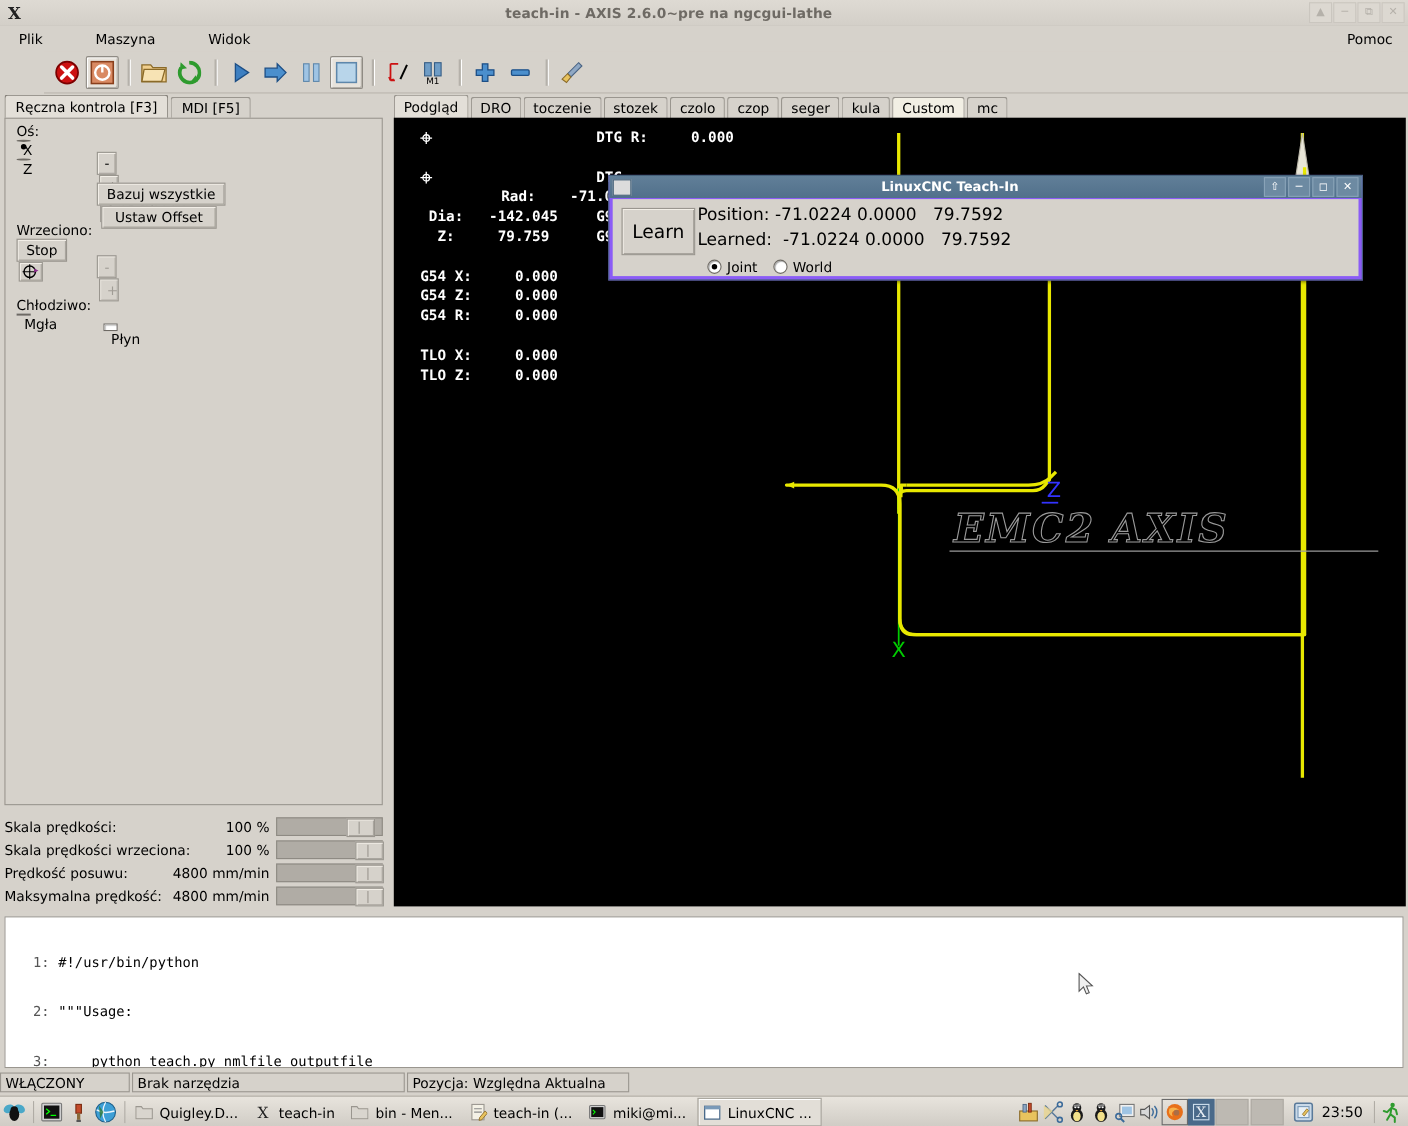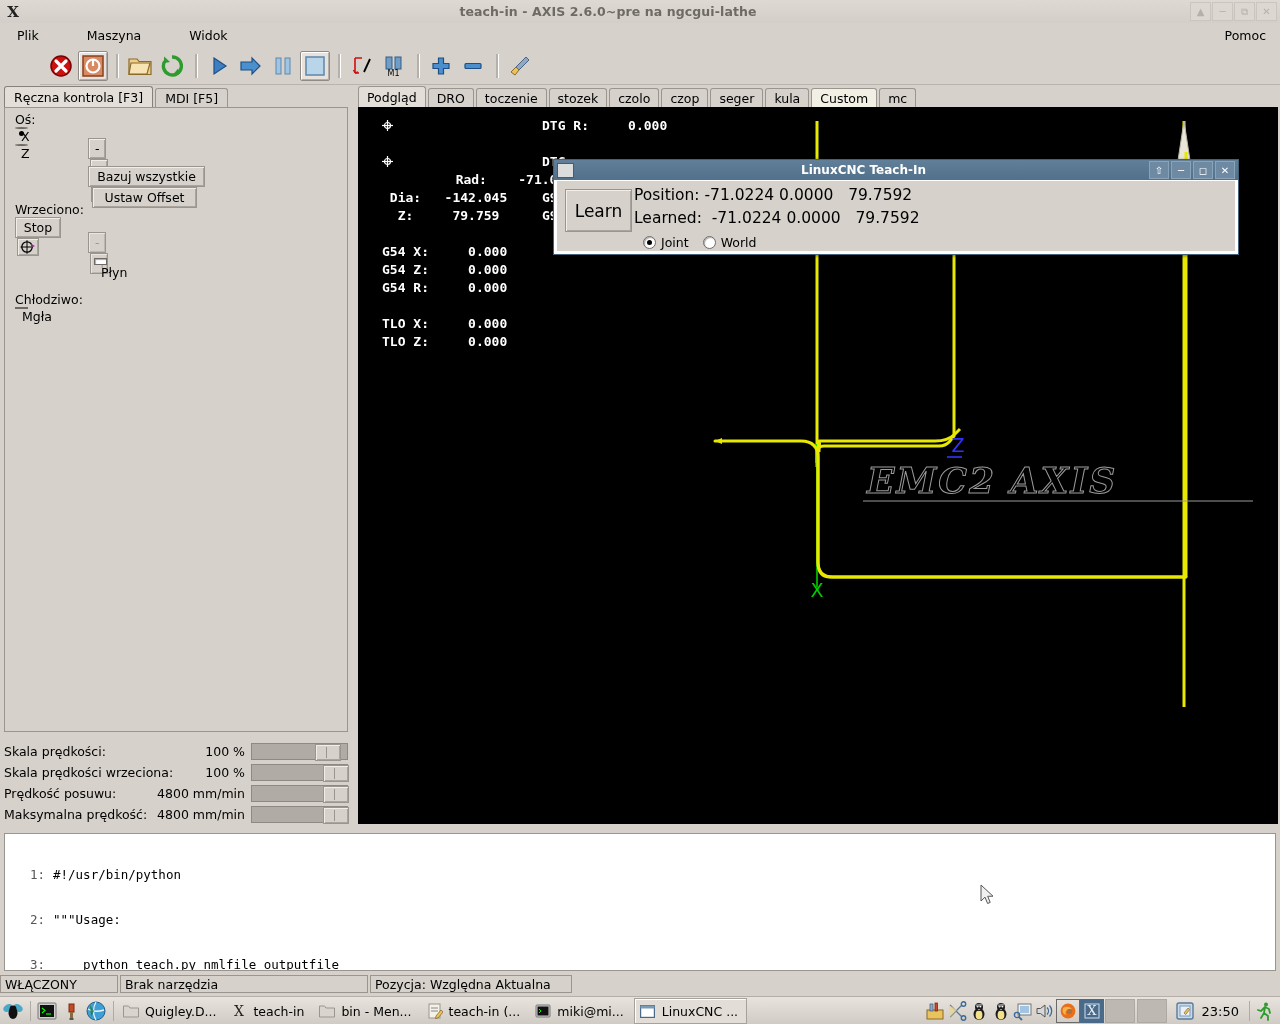--- a/index.html
+++ b/index.html
@@ -102,21 +102,21 @@
   .ptab.active{background:#e3dfd8;height:21px;line-height:21px;}
   .ptab.custom{background:#f2efe4;}
   .canvas{position:absolute;left:2px;top:21px;width:920px;height:717px;background:#000;
     overflow:hidden;}
   .dro{position:absolute;left:24px;top:10px;font-family:"DejaVu Sans Mono","Liberation Mono",monospace;
     font-size:13px;color:#fff;white-space:pre;line-height:18px;font-weight:bold;}
   .dro .col2{position:absolute;left:160px;top:0;white-space:pre;}
 
   
   .dlg{position:absolute;left:553px;top:159px;width:684px;height:94px;
-    background:#ffffff;border:1px solid #44617a;box-shadow:1px 1px 3px rgba(0,0,0,.5);}
+    background:#8b5cf6;border:1px solid #44617a;box-shadow:1px 1px 3px rgba(0,0,0,.5);}
   .dlg-tb{height:20px;display:flex;align-items:center;padding:0 3px;
     background:linear-gradient(#617f98,#51708b);}
   .dlg-tb .dicon{width:15px;height:13px;background:#dcdcdc;border:1px solid #3f5d75;margin-right:4px;}
   .dlg-tb .dtitle{flex:1;text-align:center;color:#fff;font-weight:bold;font-size:12px;}
   .dlg-tb .dbtns{display:flex;gap:2px;}
   .dlg-tb .dbtn{width:18px;height:16px;background:#6d8aa2;border:1px solid #89a3b8;
     display:flex;align-items:center;justify-content:center;color:#fff;font-size:10px;}
   .dlg-body{position:absolute;left:3px;top:21px;width:678px;height:70px;background:#d6d2cb;}
   .learn{position:absolute;left:8px;top:8px;width:65px;height:41px;background:#d6d2cb;
     border:1px solid #9a968f;box-shadow:inset 1px 1px 0 #f2eee7,inset -1px -1px 0 #a9a59e;
@@ -309,28 +309,28 @@
             <line x1="0.5" y1="8" x2="13" y2="8" stroke="#000" stroke-width="1"></line>
             <path d="M11 5 l4 2 -4 2 Z" fill="#8a2b8a"></path>
           </svg>
         </div>
       </div>
       <div class="row" style="height:26px;padding-left:83px;">
         <div class="btn dis" style="width:18px;height:21px;line-height:16px;">-</div>
         <div class="btn dis" style="width:18px;height:21px;line-height:16px;margin-left:2px;">+</div>
       </div>
 
-      <div class="row" style="height:22px;padding-left:89px;">
-        <span class="chk"></span>
-        <span class="lbl" style="margin-left:7px;">Płyn</span>
-      </div>
       <div class="row" style="height:24px;margin-top:12px;">
         <span class="lbl" style="width:79px;">Chłodziwo:</span>
         <span class="chk"></span>
         <span class="lbl" style="margin-left:7px;">Mgła</span>
+      </div>
+      <div class="row" style="height:22px;padding-left:89px;">
+        <span class="chk"></span>
+        <span class="lbl" style="margin-left:7px;">Płyn</span>
       </div>
     </div>
 
     <div class="sliders">
       <div class="srow">
         <span class="sname">Skala prędkości:</span>
         <span class="sval">100 %</span>
         <div class="scale">
             <div class="thumb" style="left:63px;"></div>
           </div>

